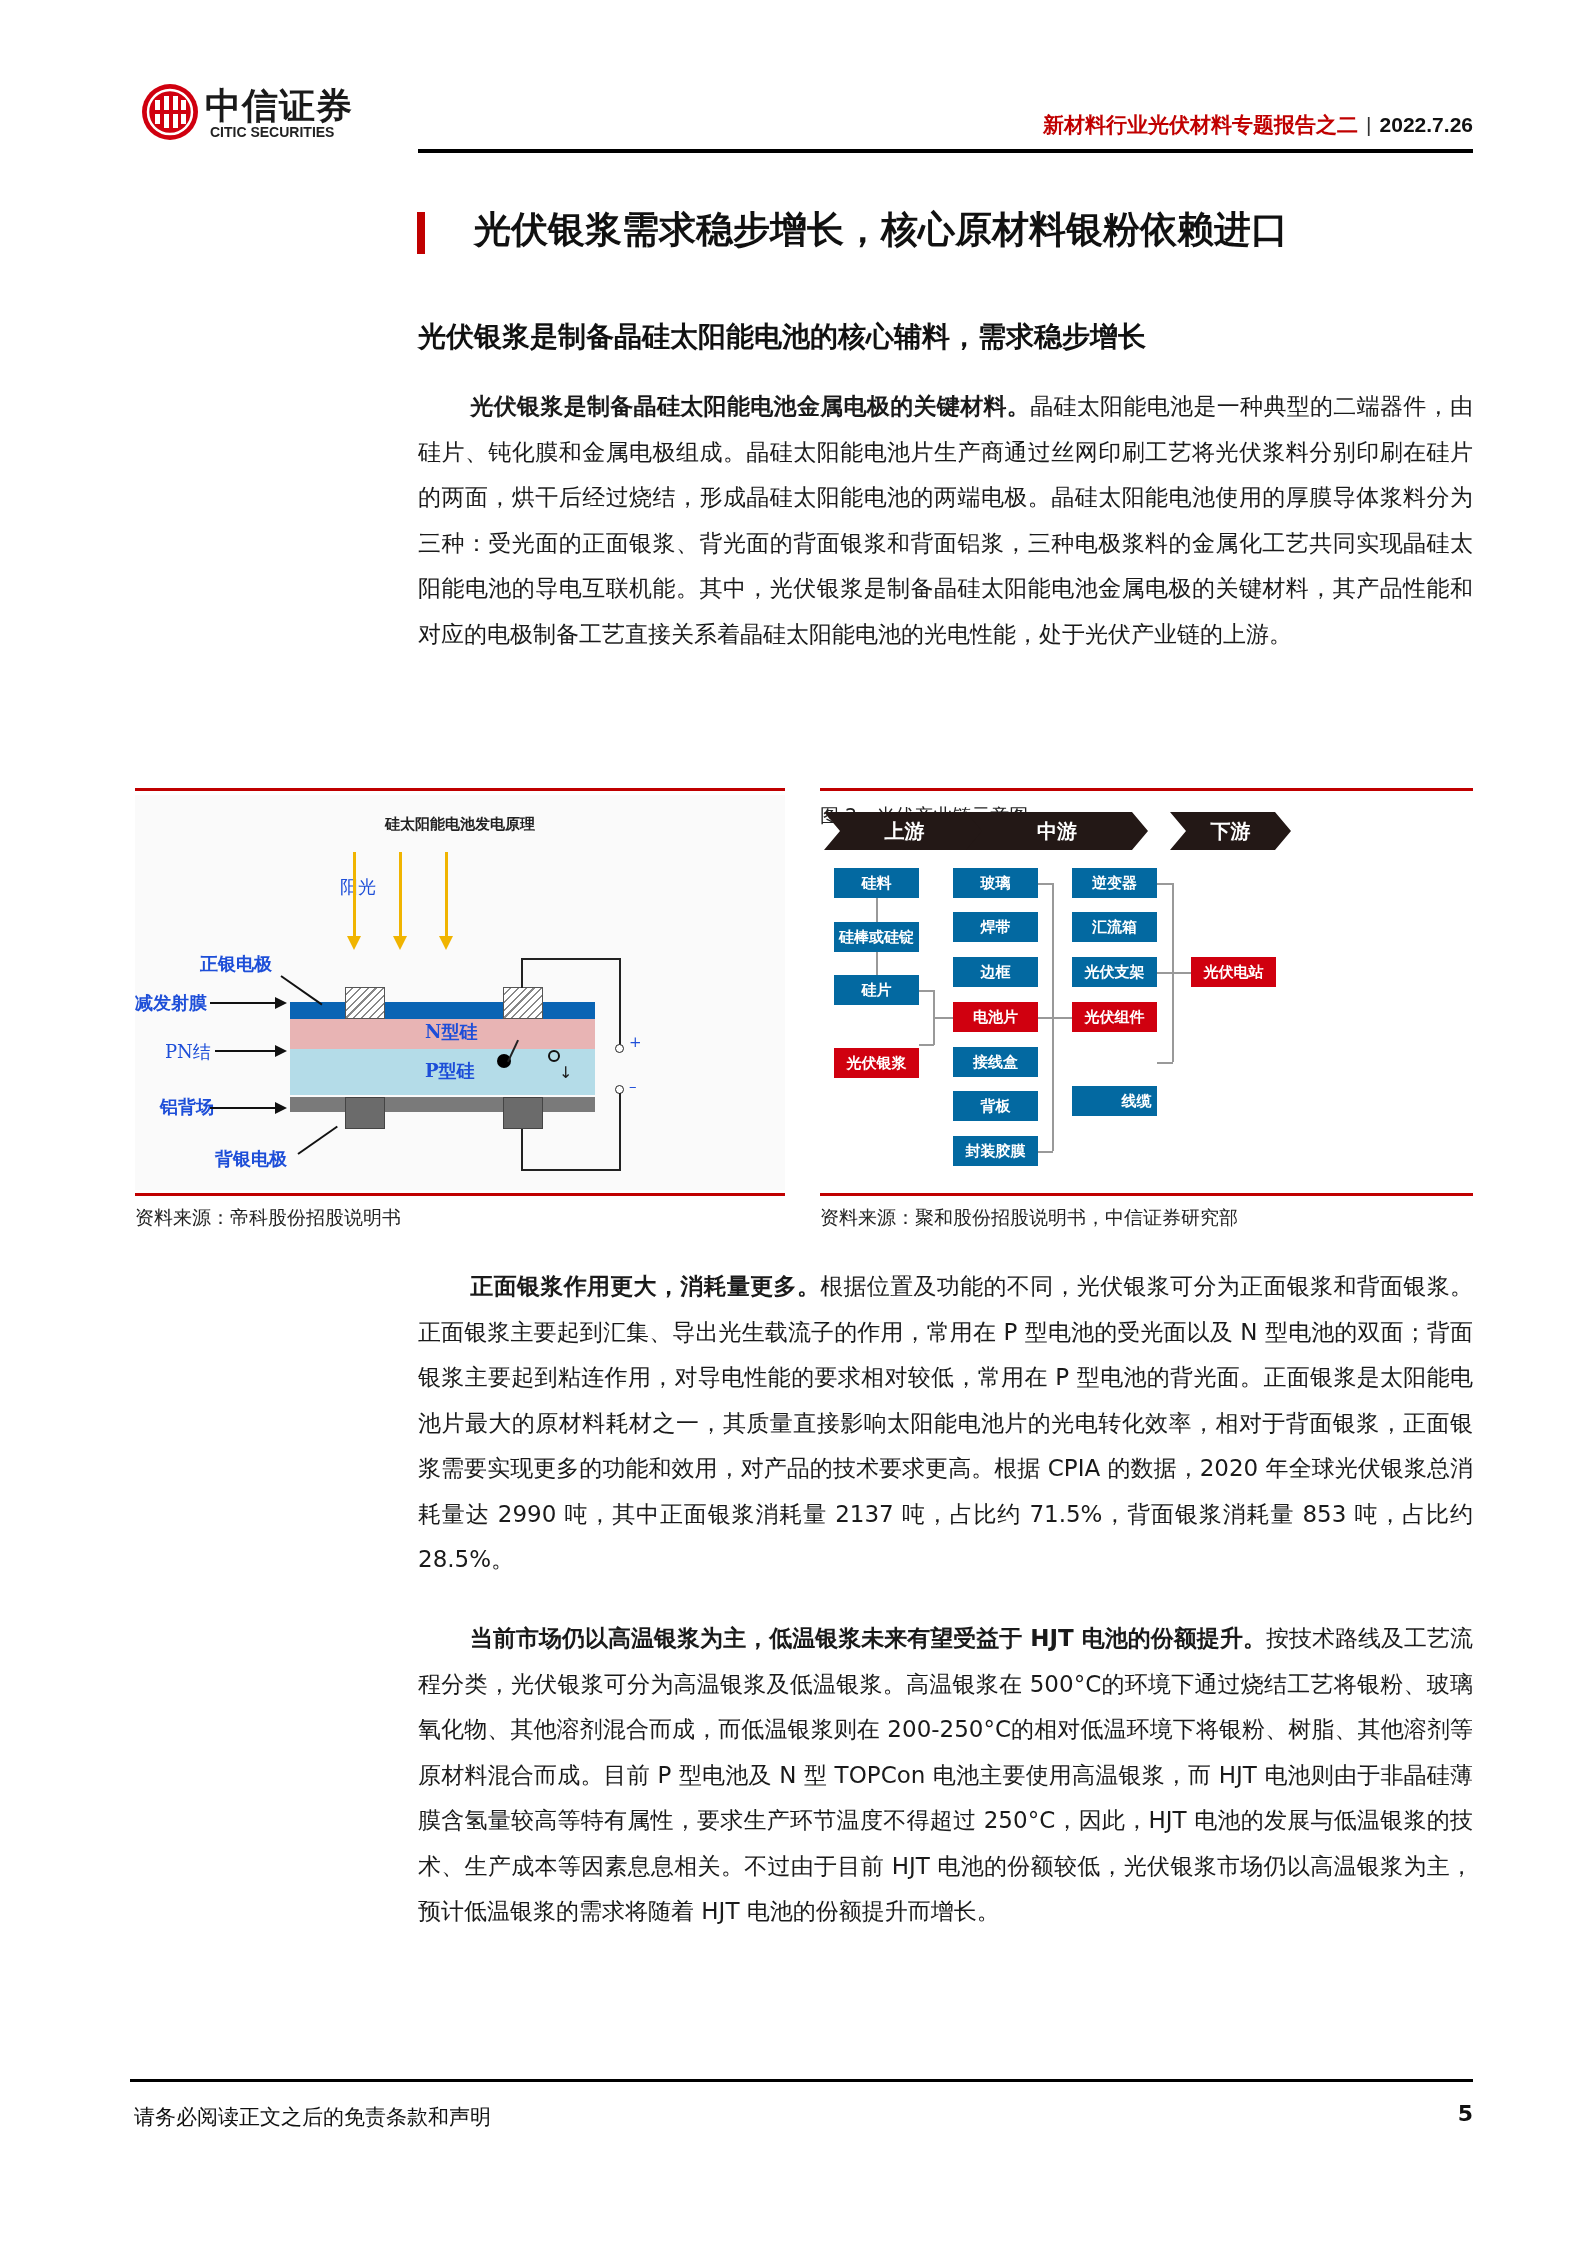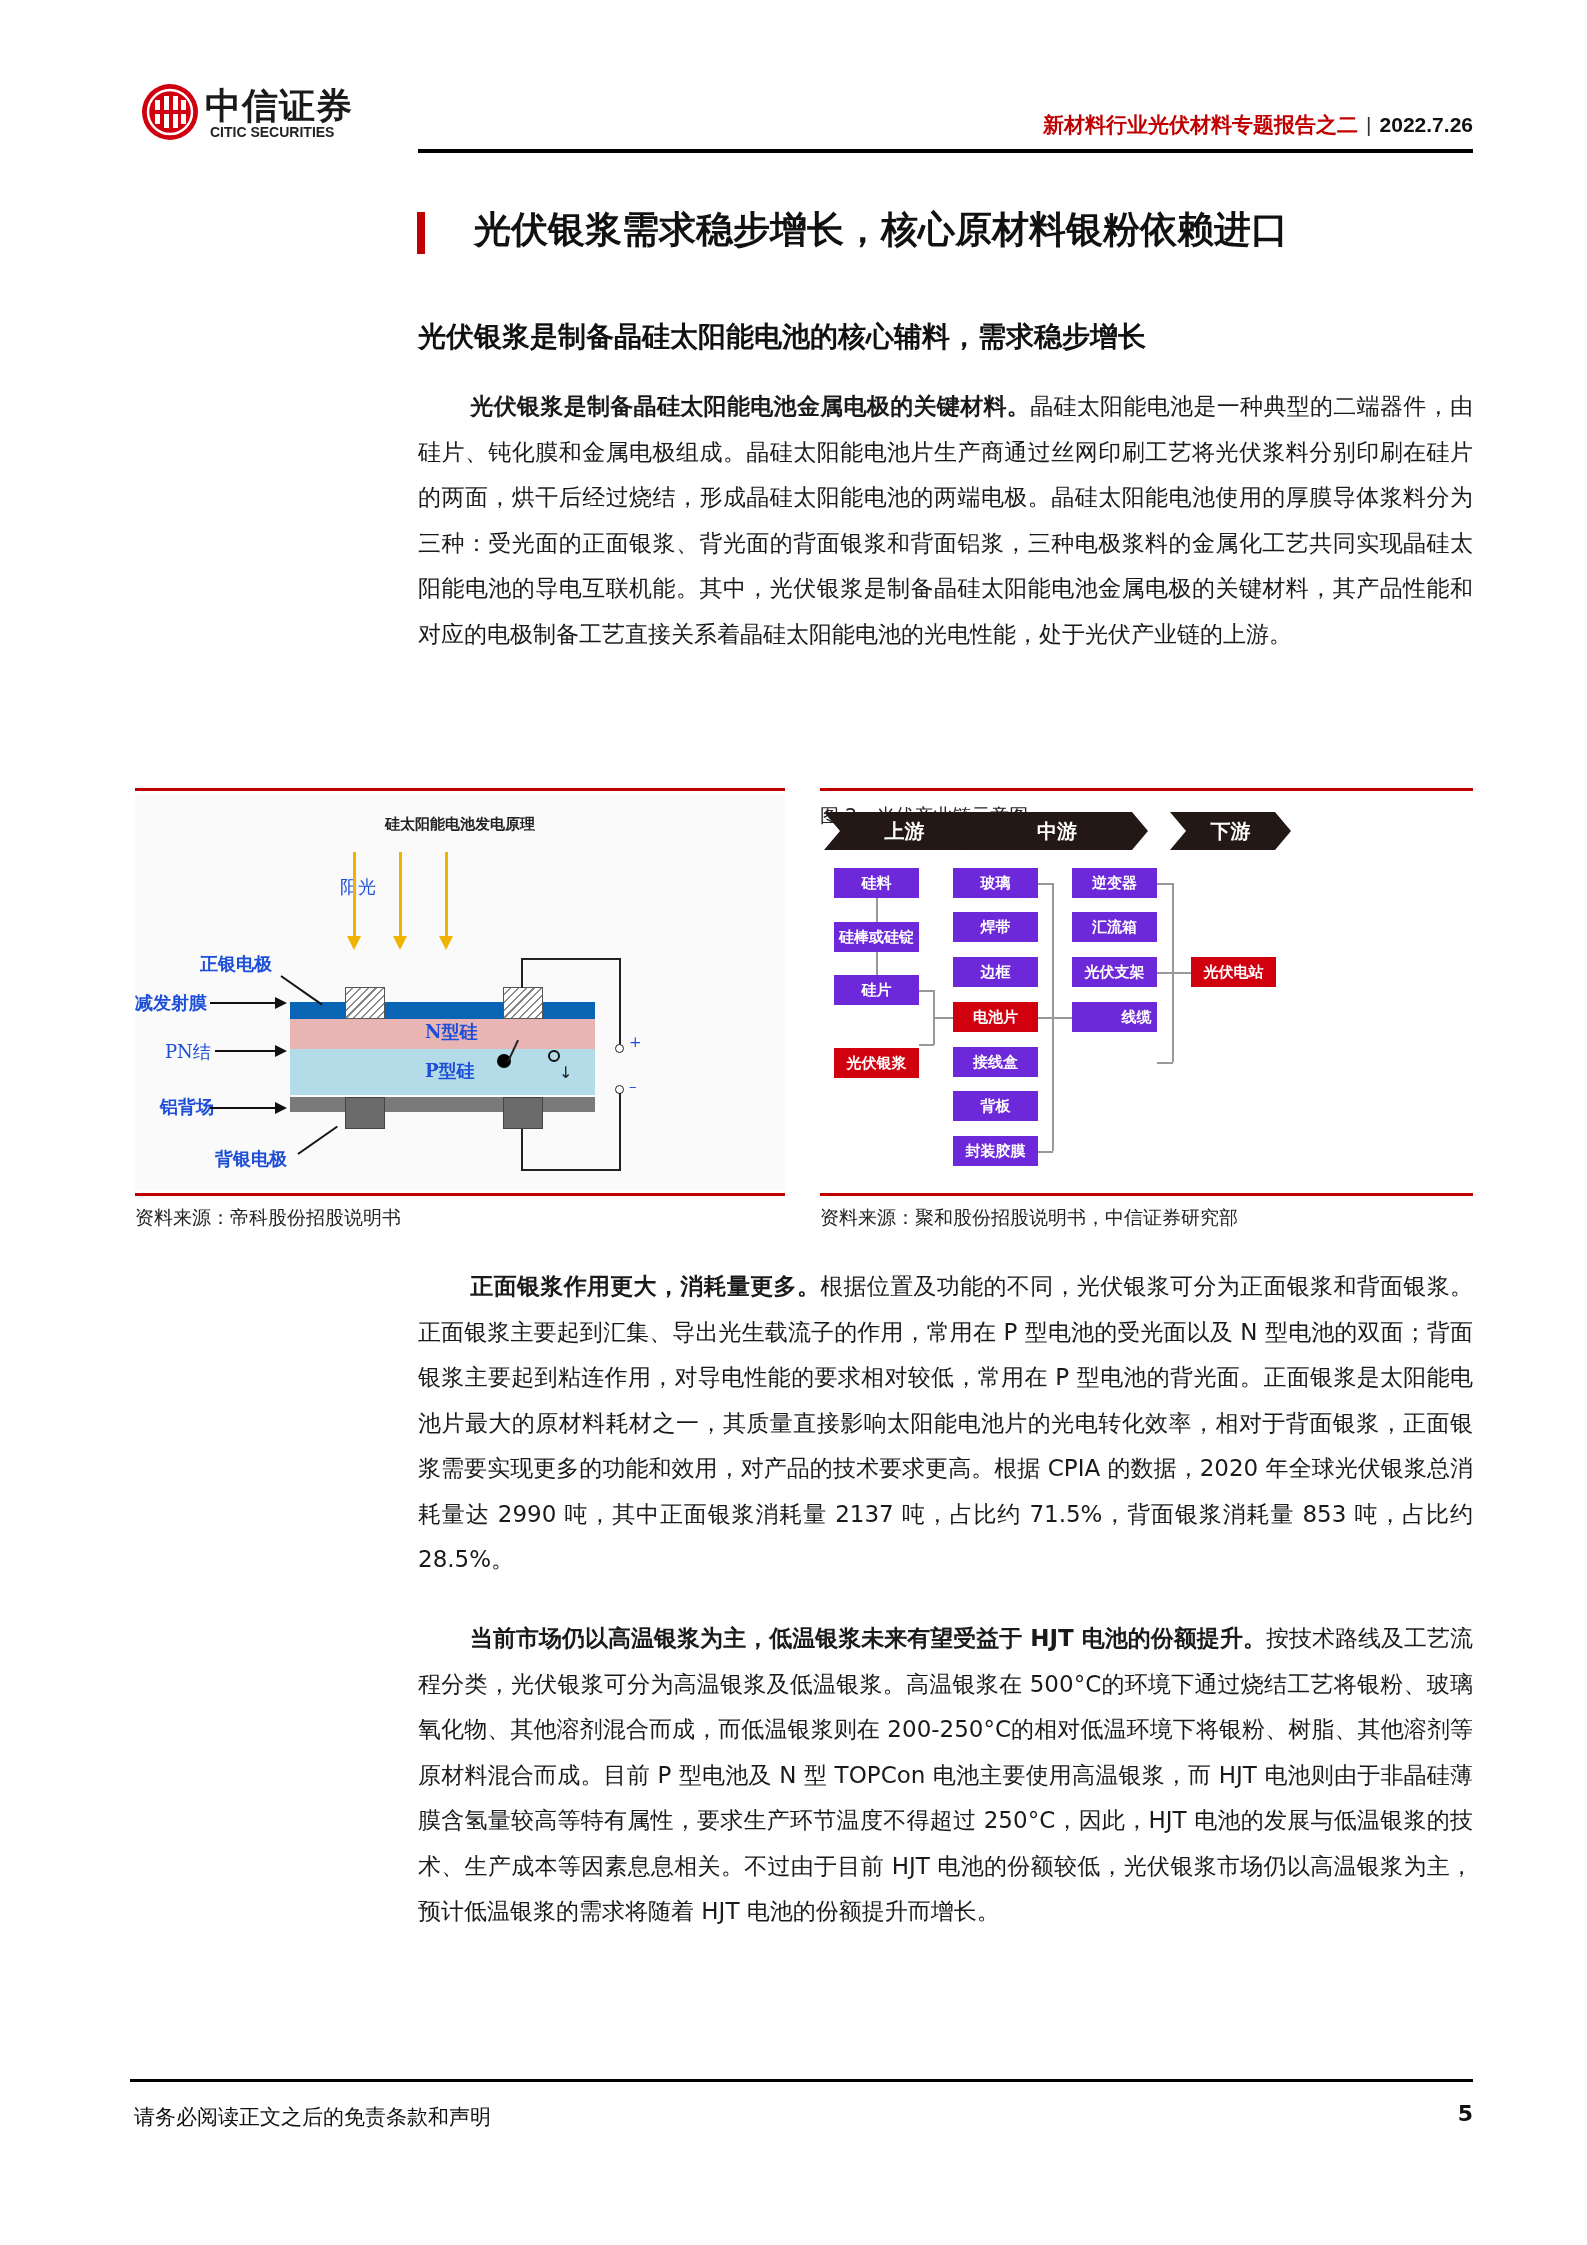--- a/index.html
+++ b/index.html
@@ -40,21 +40,21 @@
   .elec-top { position: absolute; width: 40px; height: 32px; border: 1.5px solid #555;
               background: repeating-linear-gradient(135deg, #fff 0 4px, #888 4px 5.5px); }
   .elec-bot { position: absolute; width: 40px; height: 32px; background: #6b6b6b; border: 1.5px solid #444; }
   .wire { position: absolute; background: #222; }
   .arrow-r { position: absolute; height: 2px; background: #111; }
   .arrow-r::after { content: ""; position: absolute; right: -2px; top: -5px; border-top: 6px solid transparent; border-bottom: 6px solid transparent; border-left: 12px solid #111; }
 
   
   .chev { position: absolute; height: 38px; background: #231816; color: #fff; font-size: 20px; font-weight: bold; display: flex; align-items: center; justify-content: center;
           clip-path: polygon(0 0, calc(100% - 16px) 0, 100% 50%, calc(100% - 16px) 100%, 0 100%, 16px 50%); }
-  .box { position: absolute; width: 85px; height: 30px; background: #6d28d9; color: #fff; font-size: 15px; font-weight: bold; display: flex; align-items: center; justify-content: center; white-space: nowrap; }
+  .box { position: absolute; width: 85px; height: 30px; background: #0369a1; color: #fff; font-size: 15px; font-weight: bold; display: flex; align-items: center; justify-content: center; white-space: nowrap; }
   .box.red { background: #d0000f; }
   .ln { position: absolute; background: #999; }
 
   
   .footer-rule { position: absolute; left: 130px; top: 2079px; width: 1343px; height: 3px; background: #000; }
   .footer-left { position: absolute; left: 134px; top: 2103px; font-size: 21px; color: #111; white-space: nowrap; }
   .footer-page { position: absolute; right: 114px; top: 2101px; font-size: 22px; font-weight: bold; color: #111; }
 </style>
 </head>
 <body>
@@ -165,21 +165,21 @@
   <div class="box" style="left:953px; top:1136px;">封装胶膜</div>
   <div class="ln" style="left:1038px; top:883px; width:15px; height:1.5px;"></div>
   <div class="ln" style="left:1052px; top:883px; width:1.5px; height:268px;"></div>
   <div class="ln" style="left:1038px; top:1151px; width:15px; height:1.5px;"></div>
   <div class="ln" style="left:1038px; top:1017px; width:34px; height:1.5px;"></div>
 
   <div class="box" style="left:1072px; top:868px;">逆变器</div>
   <div class="box" style="left:1072px; top:912px;">汇流箱</div>
   <div class="box" style="left:1072px; top:957px;">光伏支架</div>
   <div class="box red" style="left:1072px; top:1002px;">光伏组件</div>
-  <div class="box" style="left:1072px; top:1002px;padding-left:44px;">线缆</div>
+  <div class="box" style="left:1072px; top:1086px;padding-left:44px;">线缆</div>
   <div class="ln" style="left:1157px; top:883px; width:16px; height:1.5px;"></div>
   <div class="ln" style="left:1172px; top:883px; width:1.5px; height:179px;"></div>
   <div class="ln" style="left:1157px; top:1062px; width:16px; height:1.5px;"></div>
   <div class="ln" style="left:1157px; top:972px; width:34px; height:1.5px;"></div>
 
   <div class="box red" style="left:1191px; top:957px;">光伏电站</div>
 </div>
 
 <div class="fig-rule" style="left:820px; top:1193px; width:653px;"></div>
 <div class="fig-src" style="left:820px; top:1205px;">资料来源：聚和股份招股说明书，中信证券研究部</div>

